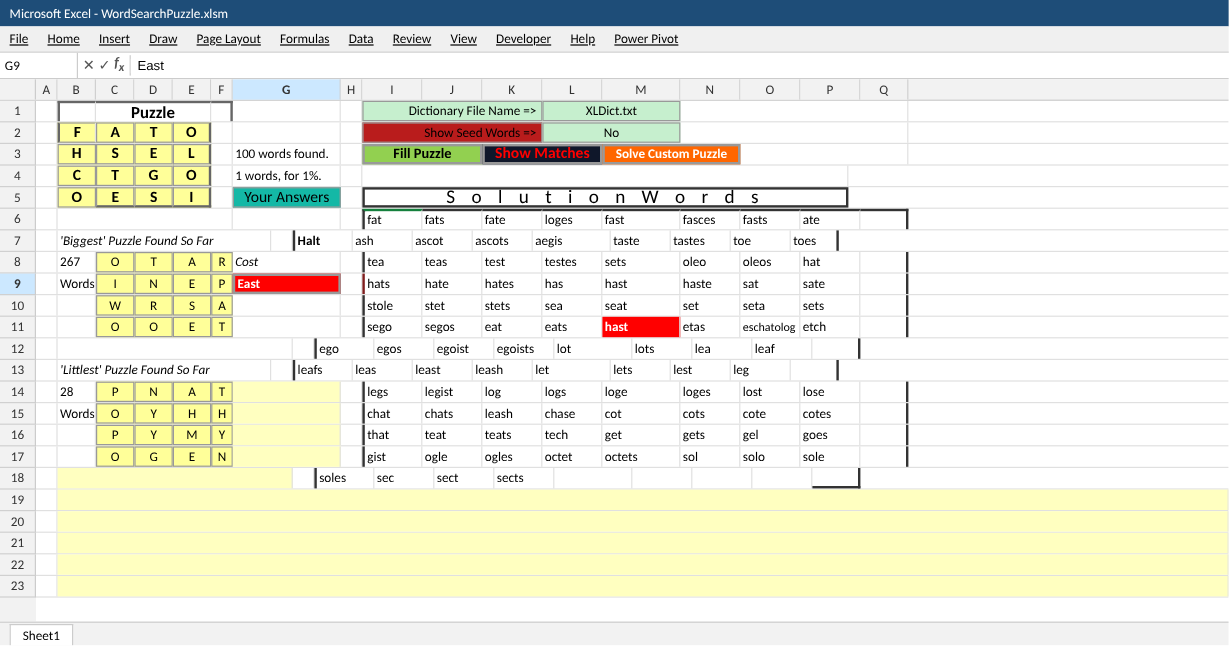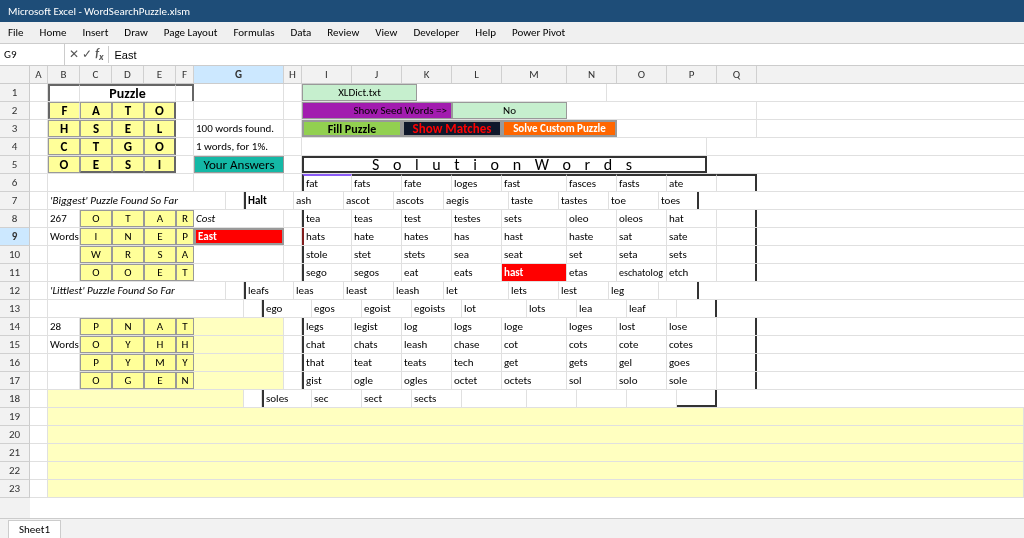--- a/index.html
+++ b/index.html
@@ -6,21 +6,21 @@
     body { font-family: 'Calibri', Arial, sans-serif; font-size: 11px; background: #fff; overflow: hidden; }
     
     
     .excel-wrapper { width: 1024px; height: 538px; display: flex; flex-direction: column; }
     
     
     .title-bar { height: 22px; background: #1e4d78; display: flex; align-items: center; padding: 0 8px; color: white; font-size: 11px; }
     
     
     .menu-bar { height: 22px; background: #f0f0f0; display: flex; align-items: center; border-bottom: 1px solid #ccc; }
-    .menu-item { padding: 2px 8px; font-size: 11px; cursor: pointer; }
+    .menu-item { padding: 2px 8px; font-size: 11px; cursor: pointer; text-decoration: underline; }
     
     
     .formula-bar { height: 22px; background: #fff; border-bottom: 1px solid #ccc; display: flex; align-items: center; }
     .name-box { width: 65px; border-right: 1px solid #ccc; padding: 0 4px; font-size: 11px; height: 100%; display: flex; align-items: center; }
     .formula-icons { display: flex; align-items: center; padding: 0 4px; border-right: 1px solid #ccc; gap: 3px; }
     .formula-icons span { font-size: 12px; cursor: pointer; color: #555; }
     .formula-input { flex: 1; padding: 0 6px; font-size: 11px; border: none; outline: none; }
     
     
     .sheet-area { flex: 1; display: flex; flex-direction: column; overflow: hidden; }
@@ -147,34 +147,35 @@
 
       <div class="grid">
 
         <div class="grid-row row-h">
           <div class="cell col-a"></div>
           <div class="cell col-b" style="border-left:2px solid #666; border-top:2px solid #666;"></div>
           <div class="cell col-c col-d col-e" style="width:96px; min-width:96px; background:#fff; font-size:14px; font-weight:bold; justify-content:center; border-top:2px solid #666;">Puzzle</div>
           <div class="cell col-f" style="border-top:2px solid #666; border-right:2px solid #666;"></div>
           <div class="cell col-g"></div>
           <div class="cell col-h"></div>
+          <div class="cell col-i col-j col-k" style="width:150px; min-width:150px; background:#c6efce; border:1px solid #999; justify-content:flex-end; padding-right:4px;">Dictionary File Name =&gt;</div>
           <div class="cell col-l col-m" style="width:115px; min-width:115px; background:#c6efce; border:1px solid #999; justify-content:center;">XLDict.txt</div>
           <div class="cell col-n col-o col-p col-q" style="width:190px; min-width:190px;"></div>
         </div>
 
         <div class="grid-row row-h">
           <div class="cell col-a"></div>
           <div class="cell col-b" style="border-left:2px solid #666; background:#ffff99; justify-content:center; font-weight:bold; font-size:13px; border-top:1px solid #999; border-bottom:1px solid #999;">F</div>
           <div class="cell col-c" style="background:#ffff99; justify-content:center; font-weight:bold; font-size:13px; border:1px solid #999;">A</div>
           <div class="cell col-d" style="background:#ffff99; justify-content:center; font-weight:bold; font-size:13px; border:1px solid #999;">T</div>
           <div class="cell col-e" style="background:#ffff99; justify-content:center; font-weight:bold; font-size:13px; border:1px solid #999; border-right:2px solid #666;">O</div>
           <div class="cell col-f"></div>
           <div class="cell col-g"></div>
           <div class="cell col-h"></div>
-          <div class="cell col-i col-j col-k" style="width:150px; min-width:150px; background:#a21caf; border:1px solid #999; justify-content:flex-end; padding-right:4px;">Show Seed Words =&gt;</div>
+          <div class="cell col-i col-j col-k" style="width:150px; min-width:150px; background:#b91c1c; border:1px solid #999; justify-content:flex-end; padding-right:4px;">Show Seed Words =&gt;</div>
           <div class="cell col-l col-m" style="width:115px; min-width:115px; background:#c6efce; border:1px solid #999; justify-content:center;">No</div>
           <div class="cell col-n col-o col-p col-q" style="width:190px; min-width:190px;"></div>
         </div>
 
         <div class="grid-row row-h">
           <div class="cell col-a"></div>
           <div class="cell col-b" style="border-left:2px solid #666; background:#ffff99; justify-content:center; font-weight:bold; font-size:13px; border:1px solid #999;">H</div>
           <div class="cell col-c" style="background:#ffff99; justify-content:center; font-weight:bold; font-size:13px; border:1px solid #999;">S</div>
           <div class="cell col-d" style="background:#ffff99; justify-content:center; font-weight:bold; font-size:13px; border:1px solid #999;">E</div>
           <div class="cell col-e" style="background:#ffff99; justify-content:center; font-weight:bold; font-size:13px; border:1px solid #999; border-right:2px solid #666;">L</div>
@@ -209,21 +210,21 @@
           <div class="cell col-g" style="background:#14b8a6; border:1px solid #999; justify-content:center; font-size:13px;">Your Answers</div>
           <div class="cell col-h"></div>
           <div class="cell" style="width:405px; min-width:405px; font-size:16px; letter-spacing:5px; justify-content:center; border:2px solid #333;">S o l u t i o n   W o r d s</div>
         </div>
 
         <div class="grid-row row-h">
           <div class="cell col-a"></div>
           <div class="cell col-b col-c col-d col-e col-f" style="width:146px; min-width:146px;"></div>
           <div class="cell col-g"></div>
           <div class="cell col-h"></div>
-          <div class="cell col-i" style="border-top:2px solid #8b5cf6; border-left:2px solid #333;">fat</div>
+          <div class="cell col-i" style="border-top:2px solid #15803d; border-left:2px solid #333;">fat</div>
           <div class="cell col-j" style="border-top:2px solid #333;">fats</div>
           <div class="cell col-k" style="border-top:2px solid #333;">fate</div>
           <div class="cell col-l" style="border-top:2px solid #333;">loges</div>
           <div class="cell col-m" style="border-top:2px solid #333;">fast</div>
           <div class="cell col-n" style="border-top:2px solid #333;">fasces</div>
           <div class="cell col-o" style="border-top:2px solid #333;">fasts</div>
           <div class="cell col-p" style="border-top:2px solid #333;">ate</div>
           <div class="cell col-q" style="border-top:2px solid #333; border-right:2px solid #333; width:40px; min-width:40px;"></div>
         </div>
 
@@ -317,45 +318,45 @@
           <div class="cell col-l">eats</div>
           <div class="cell col-m" style="background:#ff0000; color:white; font-weight:bold;">hast</div>
           <div class="cell col-n">etas</div>
           <div class="cell col-o" style="font-size:10px;">eschatolog</div>
           <div class="cell col-p">etch</div>
           <div class="cell col-q" style="border-right:2px solid #333;"></div>
         </div>
 
         <div class="grid-row row-h">
           <div class="cell col-a"></div>
+          <div class="cell col-b col-c col-d col-e col-f col-g" style="width:196px; min-width:196px;"></div>
+          <div class="cell col-h"></div>
+          <div class="cell col-i" style="border-left:2px solid #333;">ego</div>
+          <div class="cell col-j">egos</div>
+          <div class="cell col-k">egoist</div>
+          <div class="cell col-l">egoists</div>
+          <div class="cell col-m">lot</div>
+          <div class="cell col-n">lots</div>
+          <div class="cell col-o">lea</div>
+          <div class="cell col-p">leaf</div>
+          <div class="cell col-q" style="border-right:2px solid #333;"></div>
+        </div>
+
+        <div class="grid-row row-h">
+          <div class="cell col-a"></div>
           <div class="cell" style="width:178px; min-width:178px; font-style:italic;">'Littlest' Puzzle Found So Far</div>
           <div class="cell col-h"></div>
           <div class="cell col-i" style="border-left:2px solid #333;">leafs</div>
           <div class="cell col-j">leas</div>
           <div class="cell col-k">least</div>
           <div class="cell col-l">leash</div>
           <div class="cell col-m">let</div>
           <div class="cell col-n">lets</div>
           <div class="cell col-o">lest</div>
           <div class="cell col-p">leg</div>
-          <div class="cell col-q" style="border-right:2px solid #333;"></div>
-        </div>
-
-        <div class="grid-row row-h">
-          <div class="cell col-a"></div>
-          <div class="cell col-b col-c col-d col-e col-f col-g" style="width:196px; min-width:196px;"></div>
-          <div class="cell col-h"></div>
-          <div class="cell col-i" style="border-left:2px solid #333;">ego</div>
-          <div class="cell col-j">egos</div>
-          <div class="cell col-k">egoist</div>
-          <div class="cell col-l">egoists</div>
-          <div class="cell col-m">lot</div>
-          <div class="cell col-n">lots</div>
-          <div class="cell col-o">lea</div>
-          <div class="cell col-p">leaf</div>
           <div class="cell col-q" style="border-right:2px solid #333;"></div>
         </div>
 
         <div class="grid-row row-h">
           <div class="cell col-a"></div>
           <div class="cell col-b">28</div>
           <div class="cell col-c" style="background:#ffff99; justify-content:center; border:1px solid #999;">P</div>
           <div class="cell col-d" style="background:#ffff99; justify-content:center; border:1px solid #999;">N</div>
           <div class="cell col-e" style="background:#ffff99; justify-content:center; border:1px solid #999;">A</div>
           <div class="cell col-f" style="background:#ffff99; justify-content:center; border:1px solid #999;">T</div>

